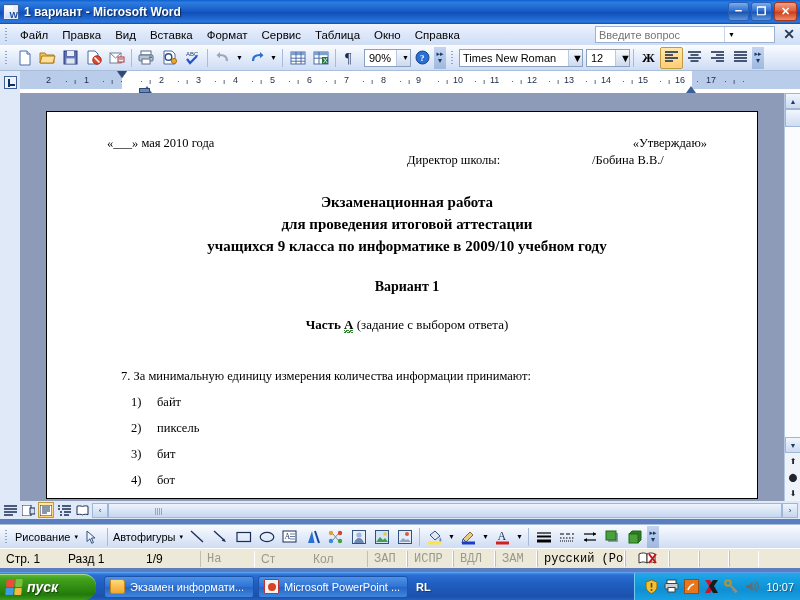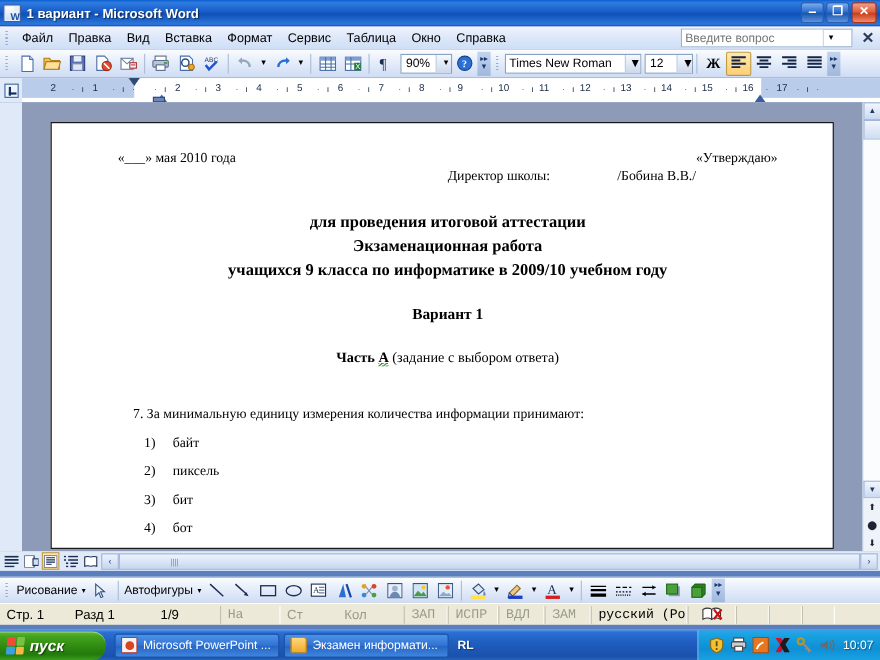--- a/index.html
+++ b/index.html
@@ -58,21 +58,21 @@
   }
   .grip { width: 9px; height: 17px; margin: 0 2px; position: relative; flex: none; }
   .grip::before {
     content: ""; position: absolute; left: 3px; top: 2px; width: 2px; height: 13px;
     background: repeating-linear-gradient(to bottom, #8ea6c8 0 1px, transparent 1px 3px);
   }
   .menu-item {
     padding: 2px 7px; font-size: 11.5px; color: #000; cursor: default; white-space: nowrap;
   }
   .ask-box {
-    position: absolute; right: 25px; top: 2px; width: 156px; height: 17px;
+    position: absolute; right: 25px; top: 2px; width: 180px; height: 17px;
     background: #fff; border: 1px solid #9bb2d0; display: flex; align-items: center;
   }
   .ask-box input {
     border: 0; outline: 0; width: 128px; height: 15px; font-size: 11px; padding-left: 3px;
     font-family: "Liberation Sans", sans-serif; color: #555;
   }
   .ask-arrow {
     width: 14px; height: 15px; border-left: 1px solid #c8d6ea;
     display: flex; align-items: center; justify-content: center; font-size: 7px; color: #000;
   }
@@ -181,21 +181,21 @@
     background: #fff; border: 1px solid #000;
     overflow: hidden;
   }
   .page-inner { padding: 14px 50px 0 60px; font-family: "Liberation Serif", serif; color: #000; }
 
   .row-head { display: flex; align-items: flex-start; margin-top: 10px; }
   .date-line { font-size: 12.5px; }
   .approve { margin-left: auto; text-align: left; font-size: 12.5px; }
   .director-row { font-size: 12.5px; display: flex; margin-top: 2px; }
   .director-lbl { margin-left: 300px; }
-  .director-name { margin-left: 61px; }
+  .director-name { margin-left: 92px; }
 
   .title-block { text-align: center; font-weight: bold; font-size: 15px; margin-top: 24px; line-height: 1.45; }
   .variant { text-align: center; font-weight: bold; font-size: 14px; margin-top: 22px; }
   .part { text-align: center; font-size: 13px; margin-top: 22px; }
   .part b { font-weight: bold; }
   .sq {
     border-bottom: 2px solid transparent;
     background-image:
       repeating-linear-gradient(135deg, #2a8a2a 0 1px, transparent 1px 2px);
     background-repeat: repeat-x;
@@ -616,22 +616,22 @@
         <div class="row-head">
           <div class="date-line">«___» мая 2010 года</div>
           <div class="approve">«Утверждаю»</div>
         </div>
         <div class="director-row">
           <div class="director-lbl">Директор школы:</div>
           <div class="director-name">/Бобина В.В./</div>
         </div>
 
         <div class="title-block">
+          <div>Экзаменационная работа</div>
           <div>для проведения итоговой аттестации</div>
-          <div>Экзаменационная работа</div>
           <div>учащихся 9 класса по информатике в 2009/10 учебном году</div>
         </div>
 
         <div class="variant">Вариант 1</div>
 
         <div class="part">
           <b>Часть</b>
           <b class="sq">А</b>
           <span>(задание с выбором ответа)</span>
         </div>
@@ -882,26 +882,26 @@
     <div class="startbtn">
       <span class="flag">
           <i></i>
           <i></i>
           <i></i>
           <i></i>
         </span>
       <span class="lbl">пуск</span>
     </div>
     <div class="tbtask">
+      <span class="tb-ico ico-folder"></span>
+      <span>Экзамен информати...</span>
+    </div>
+    <div class="tbtask">
       <span class="tb-ico ico-ppt"></span>
       <span>Microsoft PowerPoint ...</span>
-    </div>
-    <div class="tbtask">
-      <span class="tb-ico ico-folder"></span>
-      <span>Экзамен информати...</span>
     </div>
     <div class="lang">RL</div>
 
     <div class="tray">
       <span class="ti">
         <svg width="15" height="15" viewBox="0 0 15 15">
             <path d="M7.5 1l5.5 2v5c0 3-3 5.5-5.5 6.5C5 13.5 2 11 2 8V3z" fill="#f2c033" stroke="#8a6a10"></path>
             <path d="M7.5 4v4.5" stroke="#5a4a08" stroke-width="1.6"></path>
             <circle cx="7.5" cy="11" r="1" fill="#5a4a08"></circle>
           </svg>

